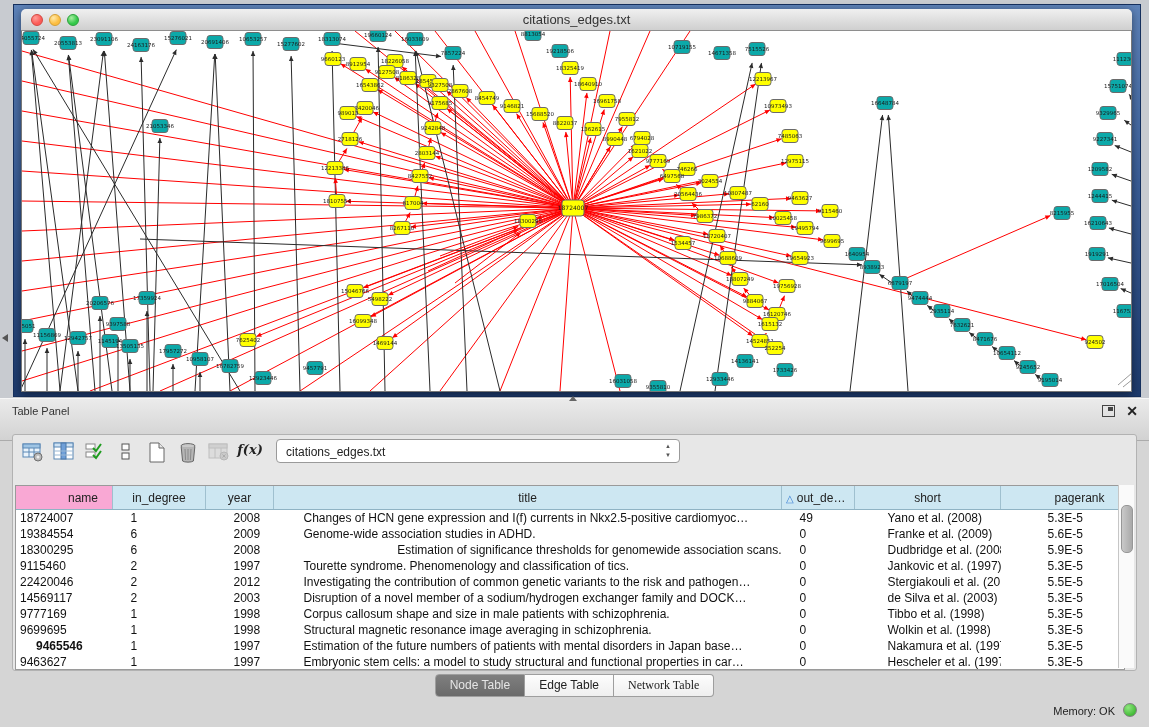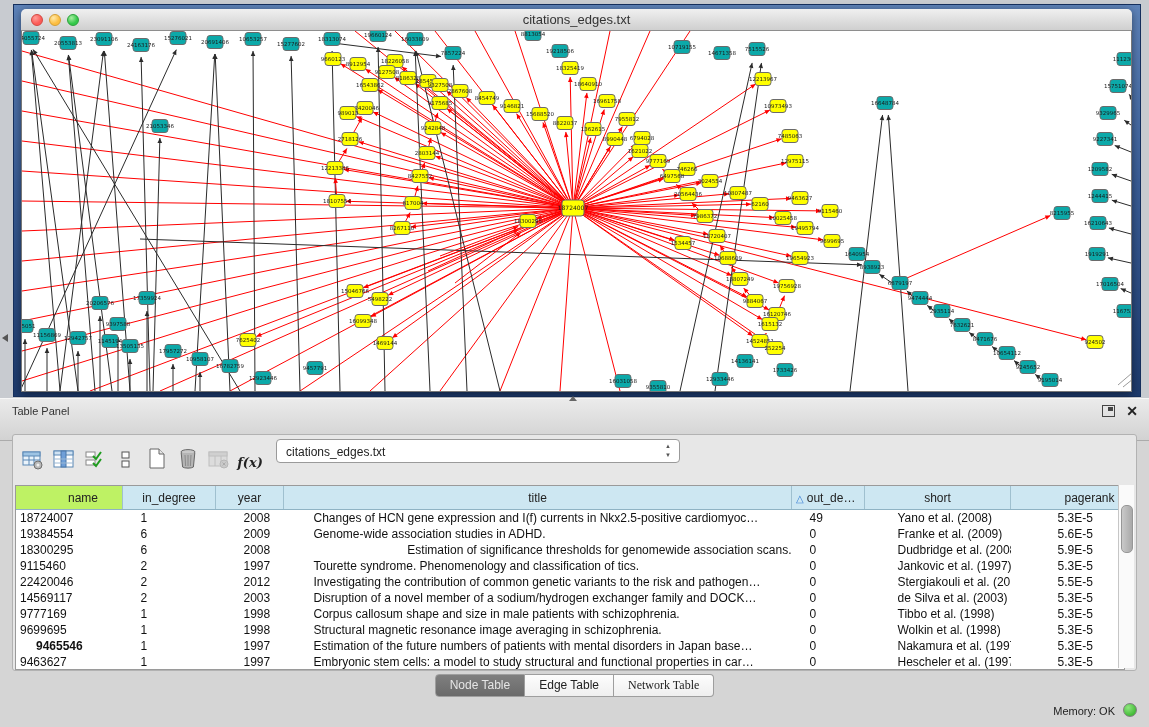--- a/index.html
+++ b/index.html
@@ -36,36 +36,36 @@
   .splitter-nub{position:absolute;left:569px;top:-3px;width:0;height:0;
       border-left:4px solid transparent;border-right:4px solid transparent;border-bottom:5px solid #666;}
   .float-btn{position:absolute;right:34px;top:6px;width:13px;height:12px;border:1px solid #444;
       box-sizing:border-box;}
   .float-btn::after{content:"";position:absolute;right:1px;top:1px;width:5px;height:4px;background:#444;}
   .close-btn{position:absolute;right:11px;top:3px;font-size:14px;font-weight:bold;color:#222;line-height:18px;}
 
   .tp-inner{position:absolute;left:12px;top:36px;width:1125px;height:237px;
       background:#e7e7e7;border:1px solid #b2b2b2;border-radius:3px;box-sizing:border-box;}
   .toolbar{position:absolute;left:6px;top:5px;height:32px;display:flex;align-items:center;}
-  .tbtn{width:28px;height:28px;display:flex;align-items:flex-end;justify-content:center;margin-right:3px;}
+  .tbtn{width:28px;height:28px;display:flex;align-items:flex-start;justify-content:center;margin-right:3px;}
   .tbtn svg{display:block;}
   .tbtn.disabled{opacity:.45;}
   .fx{font-family:"DejaVu Serif",serif;font-style:italic;font-weight:bold;font-size:13px;color:#222;}
   .combo{position:absolute;left:263px;top:4px;width:404px;height:24px;background:#fff;
       border:1px solid #9a9a9a;border-radius:4px;box-sizing:border-box;font-size:12px;color:#222;}
   .combo .val{position:absolute;left:9px;top:5px;}
   .combo .steppers{position:absolute;right:8px;top:2px;font-size:6px;color:#555;line-height:9px;text-align:center;}
 
   
   .grid-wrap{position:absolute;left:2px;top:50px;width:1108px;height:183px;background:#fff;
       border:1px solid #9a9a9a;overflow:hidden;}
   table.grid{border-collapse:collapse;table-layout:fixed;width:1106px;font-size:12px;color:#111;}
   table.grid th{height:21px;background:#cde7f2;border-right:1px solid #9fc0cf;border-bottom:1px solid #8fb3c4;
       font-weight:normal;font-size:12px;color:#222;overflow:hidden;white-space:nowrap;}
-  table.grid th.col-name{background:#bef264;text-align:right;padding-right:24px;}
+  table.grid th.col-name{background:#f9a8d4;text-align:right;padding-right:14px;}
   table.grid td{height:16px;padding:0;overflow:hidden;white-space:nowrap;}
   .sort-tri{color:#3a7fd5;font-size:10px;margin-right:3px;}
   .vscroll{position:absolute;right:2px;top:50px;width:15px;height:183px;background:#fafafa;
       border-left:1px solid #c6c6c6;}
   .vscroll .thumb{position:absolute;left:2px;top:20px;width:10px;height:46px;border-radius:5px;
       background:linear-gradient(90deg,#c9c9c9,#a9a9a9);border:1px solid #979797;}
 
   
   .tabs{position:absolute;left:0;top:276px;width:100%;display:flex;justify-content:center;}
   .tab{height:21px;line-height:21px;padding:0 14px;font-size:12px;border:1px solid #9e9e9e;

